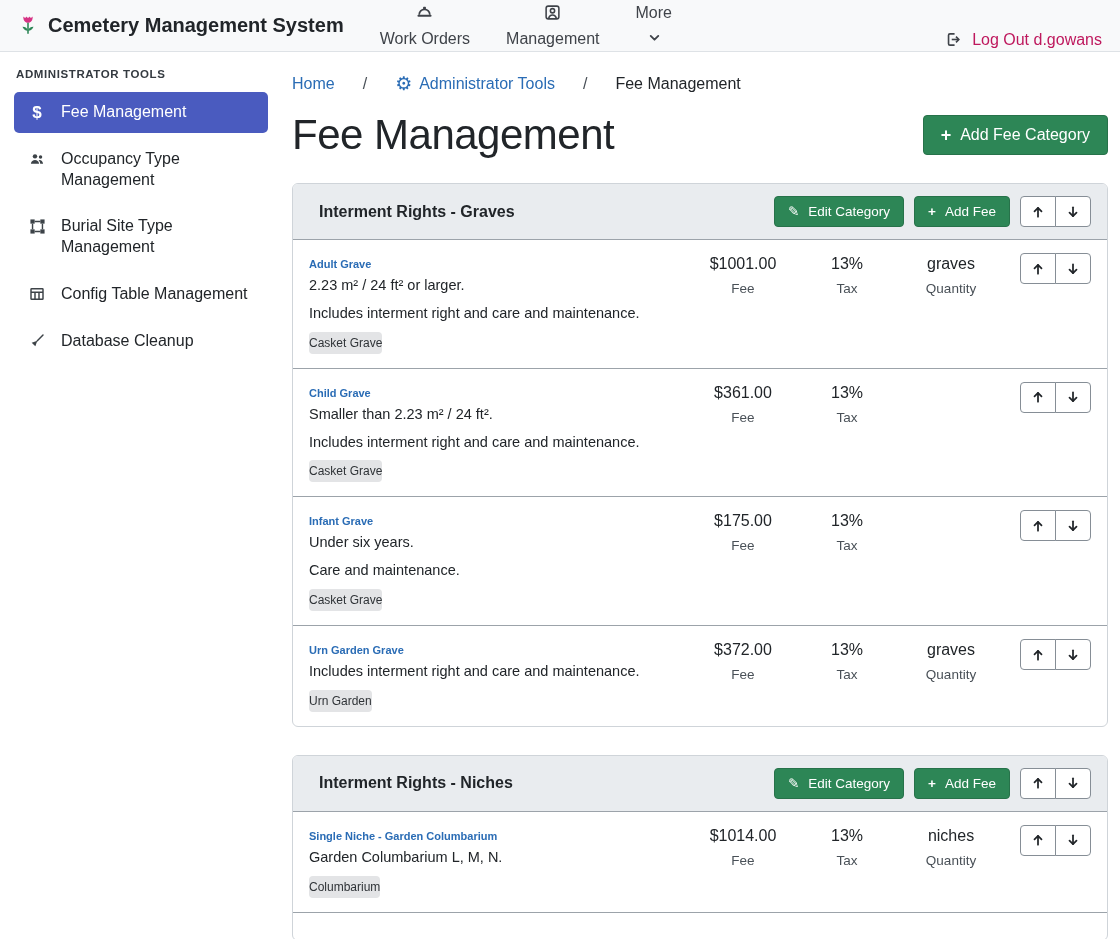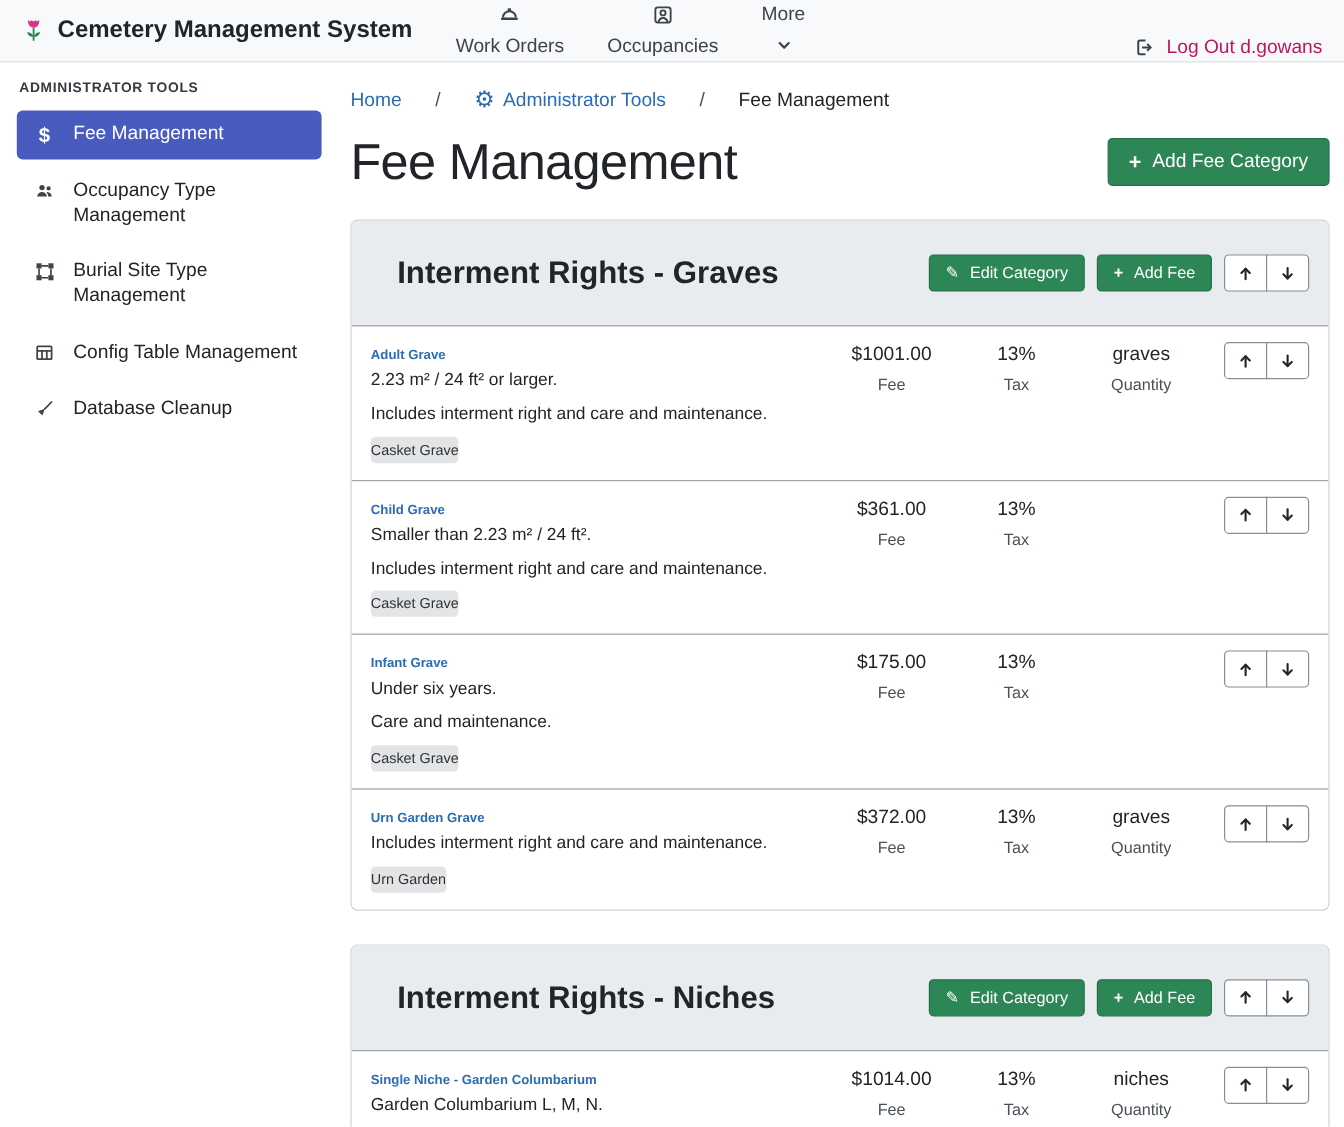--- a/index.html
+++ b/index.html
@@ -58,21 +58,21 @@
     color:#212529; cursor:pointer; padding:0;
   }
   .btn-group .btn-arrow:first-child { border-radius:4px 0 0 4px; }
   .btn-group .btn-arrow:last-child { border-radius:0 4px 4px 0; margin-left:-1px; }
   
   .card { border:1px solid #cfd4d9; border-radius:6px; margin-bottom:28px; overflow:hidden; background:#fff; }
   .card-header {
     background:#e9ecef; display:flex; align-items:center; justify-content:space-between;
     padding:12px 16px; border-bottom:1px solid #9ca3aa;
   }
-  .card-title { font-size:26px; font-weight:600; margin:16px; padding-left:6px; }
+  .card-title { font-size:16px; font-weight:600; margin:4px; padding-left:6px; }
   .card-actions { display:flex; align-items:center; gap:10px; }
   
   .fee-row { display:flex; align-items:flex-start; padding:13px 16px 14px 16px; }
   .fee-row + .fee-row { border-top:1px solid #9ca3aa; }
   .fee-main { flex:1; min-width:0; padding-top:1px; }
   .fee-name { display:inline-block; color:#2a6cb5; font-size:11px; font-weight:700; text-decoration:none; cursor:pointer; margin-bottom:6px; }
   .fee-desc { font-size:14.5px; color:#212529; margin:0 0 9px 0; line-height:1.3; }
   .badge { display:inline-block; background:#e3e4e6; color:#2f3337; font-size:12px; padding:4px 0; border-radius:4px; }
   .fee-col { width:104px; flex:none; text-align:center; padding-top:2px; }
   .fee-col .val { font-size:16px; color:#212529; }
@@ -105,21 +105,21 @@
       <span>Work Orders</span>
     </a>
     <a class="nav-link">
       <span>
         <svg width="17" height="17" viewBox="0 0 24 24" fill="none" stroke="#3f4349" stroke-width="2.2">
             <rect x="3" y="3" width="18" height="18" rx="3"></rect>
             <circle cx="12" cy="9.5" r="3"></circle>
             <path d="M6.5 20.5c.8-3.2 3-5 5.5-5s4.7 1.8 5.5 5"></path>
           </svg>
       </span>
-      <span>Occupancies</span>
+      <span>Management</span>
     </a>
     <a class="nav-link">
       <span>More</span>
       <span class="chev">
         <svg width="13" height="13" viewBox="0 0 24 24" fill="none" stroke="#3f4349" stroke-width="3.4" stroke-linecap="round" stroke-linejoin="round">
             <path d="M5 9l7 7 7-7"></path>
           </svg>
       </span>
     </a>
   </nav>

